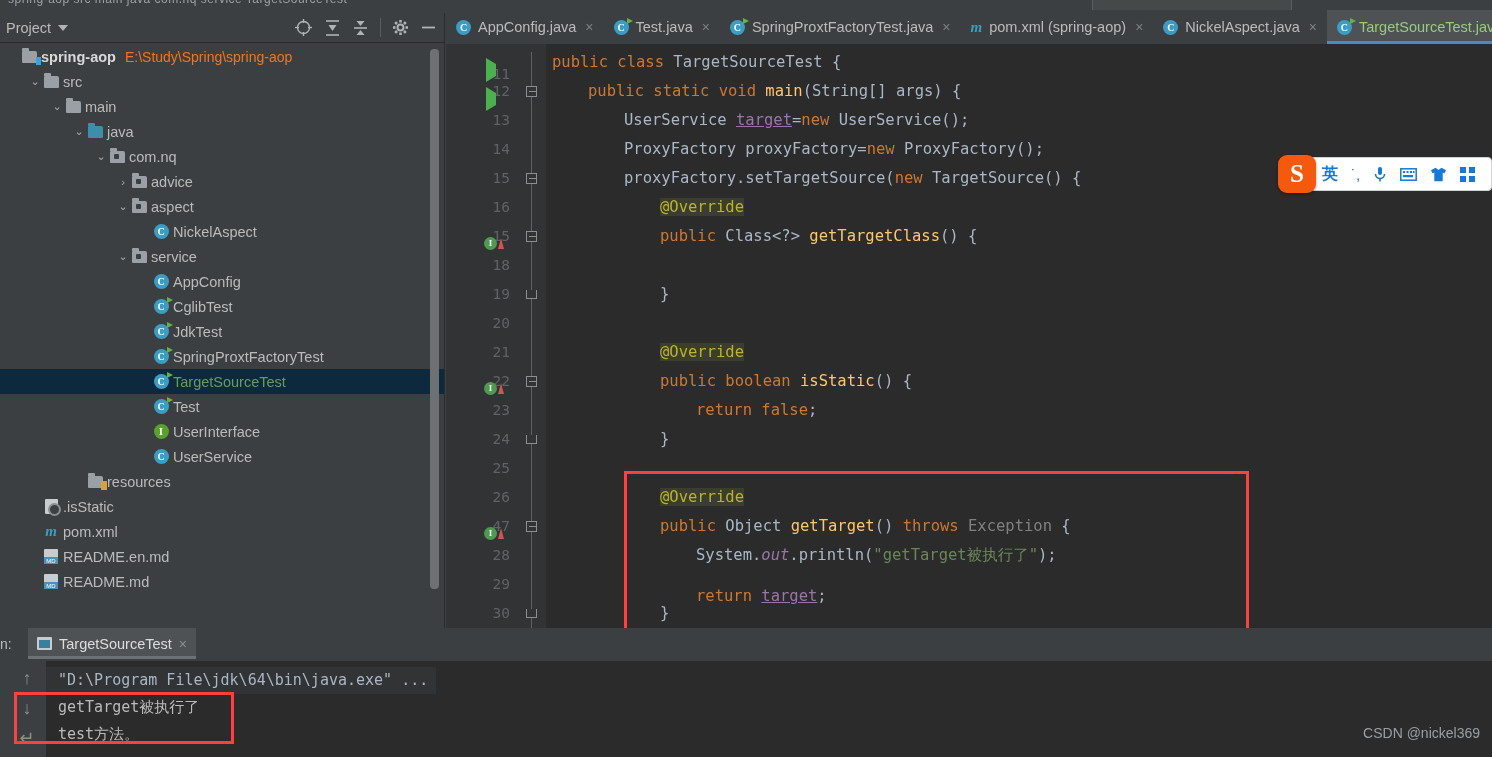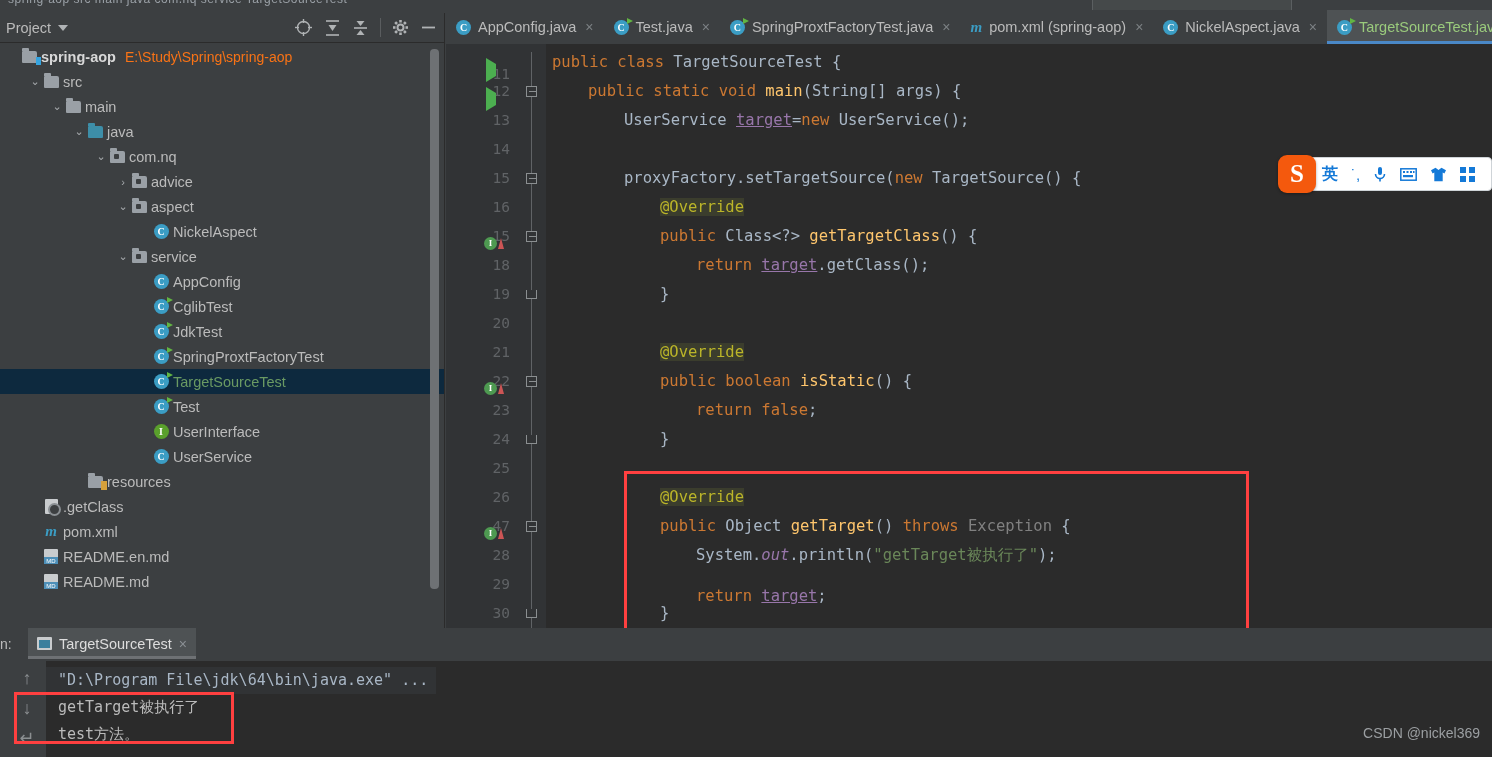--- a/index.html
+++ b/index.html
@@ -415,21 +415,21 @@
             <span class="f-folder res"></span>
           </span>
           <span class="lbl">resources</span>
         </div>
         <div class="trow">
           <span style="display:inline-block;width:28px"></span>
           <span class="arrow"></span>
           <span class="ico">
             <span class="gitico"></span>
           </span>
-          <span class="lbl">.getClass</span>
+          <span class="lbl">.isStatic</span>
         </div>
         <div class="trow">
           <span style="display:inline-block;width:28px"></span>
           <span class="arrow"></span>
           <span class="ico">
             <span class="mvn">m</span>
           </span>
           <span class="lbl">pom.xml</span>
         </div>
         <div class="trow">
@@ -552,24 +552,24 @@
           </div>
           <div class="foldmark" style="top: 555px;">
             <span class="foldend"></span>
           </div>
         </div>
     </div>
     <div class="codearea" id="codearea">
         <div class="cl" style="top: 4px; left: 6px;"><span class="kw">public</span> <span class="kw">class</span> <span class="typ">TargetSourceTest</span> {</div>
         <div class="cl" style="top: 33px; left: 42px;"><span class="kw">public</span> <span class="kw">static</span> <span class="kw">void</span> <span class="mth">main</span>(<span class="typ">String</span>[] <span class="typ">args</span>) {</div>
         <div class="cl" style="top: 62px; left: 78px;"><span class="typ">UserService</span> <span class="fld">target</span>=<span class="kw">new</span> <span class="typ">UserService</span>();</div>
+        <div class="cl" style="top: 91px; left: 78px;"><span class="typ">ProxyFactory</span> <span class="typ">proxyFactory</span>=<span class="kw">new</span> <span class="typ">ProxyFactory</span>();</div>
         <div class="cl" style="top: 120px; left: 78px;"><span class="typ">proxyFactory</span>.<span class="typ">setTargetSource</span>(<span class="kw">new</span> <span class="typ">TargetSource</span>() {</div>
         <div class="cl" style="top: 149px; left: 114px;"><span class="ann">@Override</span></div>
         <div class="cl" style="top: 178px; left: 114px;"><span class="kw">public</span> <span class="typ">Class</span>&lt;?&gt; <span class="mth">getTargetClass</span>() {</div>
-        <div class="cl" style="top: 207px; left: 150px;"><span class="kw">return</span> <span class="fld">target</span>.<span class="typ">getClass</span>();</div>
         <div class="cl" style="top: 236px; left: 114px;">}</div>
         <div class="cl" style="top: 294px; left: 114px;"><span class="ann">@Override</span></div>
         <div class="cl" style="top: 323px; left: 114px;"><span class="kw">public</span> <span class="kw">boolean</span> <span class="mth">isStatic</span>() {</div>
         <div class="cl" style="top: 352px; left: 150px;"><span class="kw">return</span> <span class="kw">false</span>;</div>
         <div class="cl" style="top: 381px; left: 114px;">}</div>
         <div class="cl" style="top: 439px; left: 114px;"><span class="ann">@Override</span></div>
         <div class="cl" style="top: 468px; left: 114px;"><span class="kw">public</span> <span class="typ">Object</span> <span class="mth">getTarget</span>() <span class="kw">throws</span> <span class="dim">Exception</span> {</div>
         <div class="cl" style="top: 497px; left: 150px;"><span class="typ">System</span>.<span class="fldn">out</span>.<span class="typ">println</span>(<span class="str">"getTarget被执行了"</span>);</div>
         <div class="cl" style="top: 538px; left: 150px;"><span class="kw">return</span> <span class="fld">target</span>;</div>
         <div class="cl" style="top: 555px; left: 114px;">}</div>

